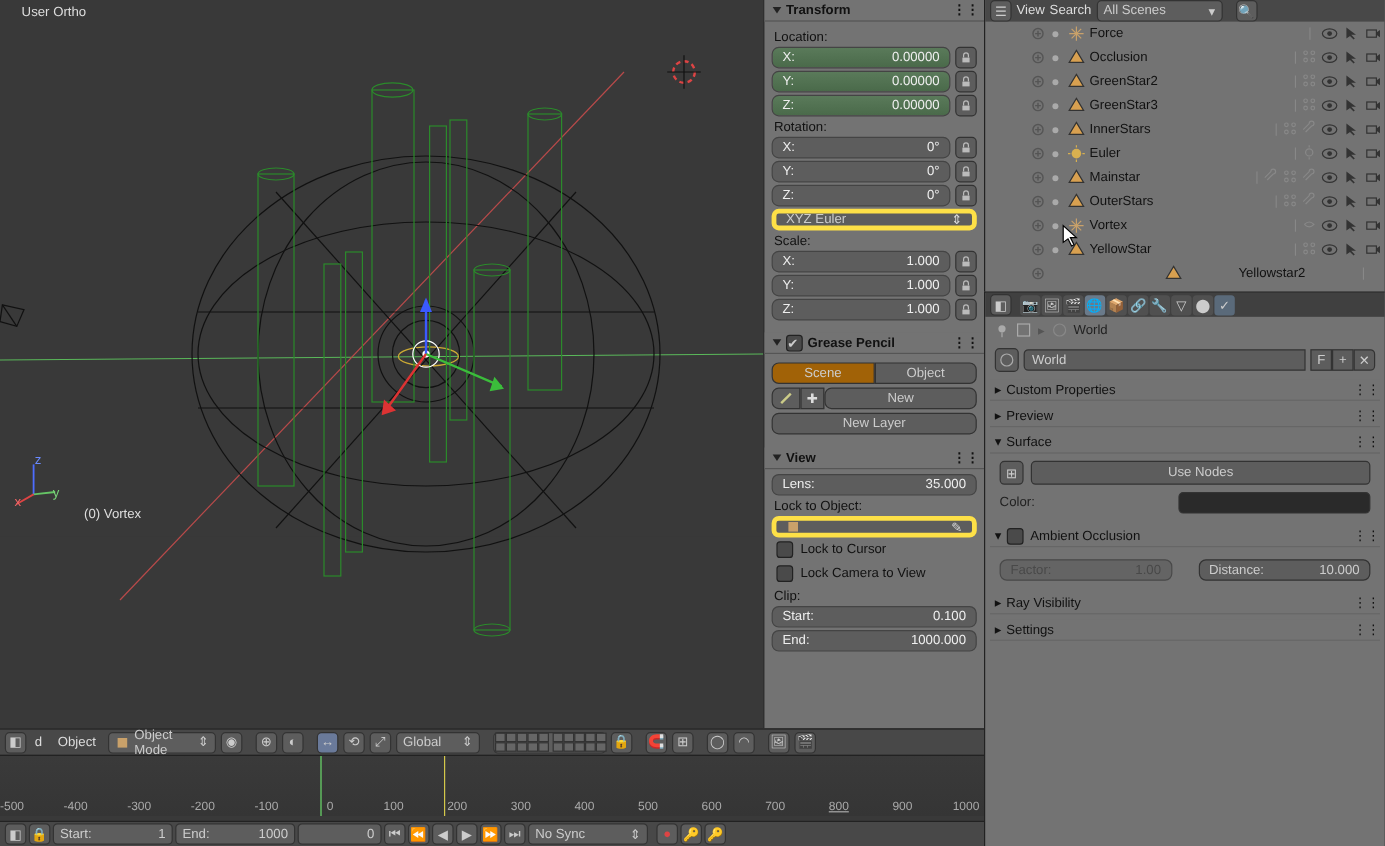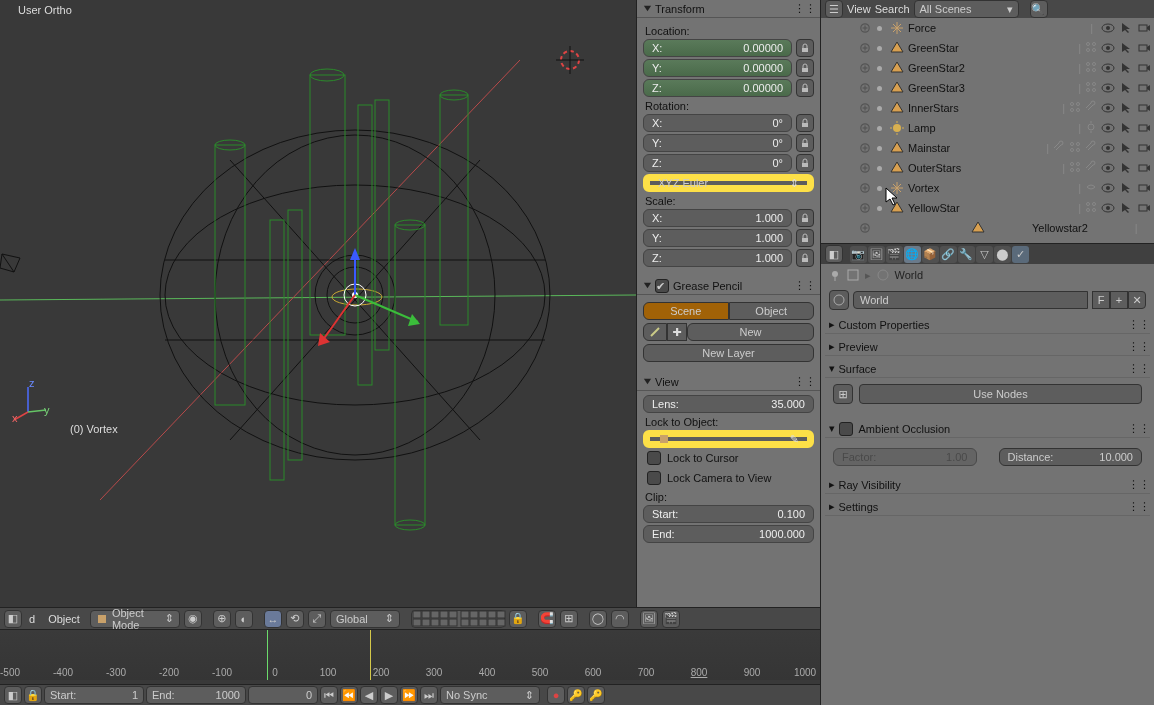--- a/index.html
+++ b/index.html
@@ -5,31 +5,31 @@
 *{margin:0;padding:0;box-sizing:border-box;font-family:sans-serif;font-size:11px;color:#ccc;user-select:none}
 body{background:#393939;width:1154px;height:705px;overflow:hidden;position:relative}
 .viewport{position:absolute;left:0;top:0;width:636px;height:447px;background:#393939}
 .viewport-label{position:absolute;left:18px;top:4px;color:#ddd}
 .viewport-object{position:absolute;left:70px;bottom:12px;color:#ddd}
 .axis-widget{position:absolute;left:8px;bottom:25px;width:40px;height:40px}
 
 .props-panel{position:absolute;left:636px;top:0;width:184px;height:607px;background:#737373;overflow:hidden;border-left:1px solid #222}
 .panel-header{display:flex;align-items:center;height:18px;background:#737373;border-bottom:1px solid #555;padding:2px 6px}
 .panel-header .tri{width:9px;height:9px;margin-right:3px}
-.panel-header span{color:#111;font-weight:normal}
+.panel-header span{color:#111;font-weight:bold}
 .panel-body{padding:4px 6px 8px 6px}
 .sub-label{color:#111;margin:3px 0 2px 2px;font-size:11px}
 .num-row{display:flex;gap:4px;margin-bottom:2px}
 .num-field{display:flex;align-items:center;justify-content:space-between;height:18px;border:1px solid #444;border-radius:6px;padding:0 8px;flex:1;background:linear-gradient(#5a7a5a,#4a6a4a)}
 .num-field.plain{background:#5d5d5d}
 .num-field .lab{color:#eee}
 .num-field .val{color:#eee}
 .lock-btn{width:18px;height:18px;background:#5d5d5d;border:1px solid #333;border-radius:4px;display:flex;align-items:center;justify-content:center}
 .lock-icon-svg{width:10px;height:10px}
-.dropdown{display:flex;align-items:center;height:18px;background:#5d5d5d;border:7px solid #fde047;border-radius:6px;padding:0 8px}
+.dropdown{display:flex;align-items:center;height:18px;background:#5d5d5d;border:4px solid #fde047;border-radius:6px;padding:0 8px}
 .dropdown .arr{margin-left:auto;color:#ddd}
 .btn-row{display:flex;gap:0;margin:3px 0}
 .btn{height:18px;background:#5d5d5d;border:1px solid #333;display:flex;align-items:center;justify-content:center;padding:0 6px}
 .btn.active{background:#a16207}
 .btn.left{border-radius:6px 0 0 6px}
 .btn.right{border-radius:0 6px 6px 0}
 .btn.full{border-radius:6px;flex:1}
 .checkbox-row{display:flex;align-items:center;gap:6px;height:20px;padding-left:4px}
 .checkbox{width:14px;height:14px;background:#4a4a4a;border:1px solid #222;border-radius:3px}
 .checkbox.checked{background:#4a4a4a}
@@ -528,21 +528,21 @@
       <div class="out-item" style="padding-left: 38px;">
         <svg class="expand" viewBox="0 0 10 10">
           <circle cx="5" cy="5" r="3.5" fill="none" stroke="#555"></circle>
           <line x1="3" y1="5" x2="7" y2="5" stroke="#555"></line>
           <line x1="5" y1="3" x2="5" y2="7" stroke="#555"></line>
         </svg>
         <span class="dot"></span>
         <span class="obj-icon"><svg width="14" height="14">
             <polygon points="7,1 13,11 1,11" fill="#d8a050" stroke="#333"></polygon>
           </svg></span>
-        <span class="name">GreenStar</span>
+        <span class="name">Occlusion</span>
         <span class="sep">|</span>
         <span class="mod-icons">
           <span><svg width="12" height="12">
               <g stroke="#888" fill="none">
                 <circle cx="3" cy="3" r="1.5"></circle>
                 <circle cx="9" cy="3" r="1.5"></circle>
                 <circle cx="3" cy="9" r="1.5"></circle>
                 <circle cx="9" cy="9" r="1.5"></circle>
               </g>
             </svg></span>
@@ -681,21 +681,21 @@
         <span class="dot"></span>
         <span class="obj-icon"><svg width="14" height="14">
             <circle cx="7" cy="7" r="4" fill="#d8b050"></circle>
             <g stroke="#d8b050">
               <line x1="7" y1="0" x2="7" y2="2"></line>
               <line x1="7" y1="12" x2="7" y2="14"></line>
               <line x1="0" y1="7" x2="2" y2="7"></line>
               <line x1="12" y1="7" x2="14" y2="7"></line>
             </g>
           </svg></span>
-        <span class="name">Lamp</span>
+        <span class="name">Euler</span>
         <span class="sep">|</span>
         <span class="mod-icons">
           <span><svg width="12" height="12">
               <circle cx="6" cy="6" r="3" fill="none" stroke="#888"></circle>
               <g stroke="#888">
                 <line x1="6" y1="0" x2="6" y2="2"></line>
                 <line x1="6" y1="10" x2="6" y2="12"></line>
               </g>
             </svg></span>
         </span>
@@ -978,20 +978,24 @@
         <span>Surface</span>
         <span class="grip">⋮⋮</span>
       </div>
     <div class="prop-body">
       <div style="display:flex;gap:6px">
         <div class="node-icon">⊞</div>
         <div class="use-nodes" style="flex:1">
             <span>Use Nodes</span>
           </div>
       </div>
+      <div class="color-row">
+        <span style="color:#222">Color:</span>
+        <div class="color-swatch"></div>
+      </div>
     </div>
   </div>
   <div class="prop-section">
     <div class="prop-header">
         <span class="tri">▾</span>
         <div class="checkbox" style="margin-right:6px"></div>
         <span>Ambient Occlusion</span>
         <span class="grip">⋮⋮</span>
       </div>
     <div class="prop-body">

